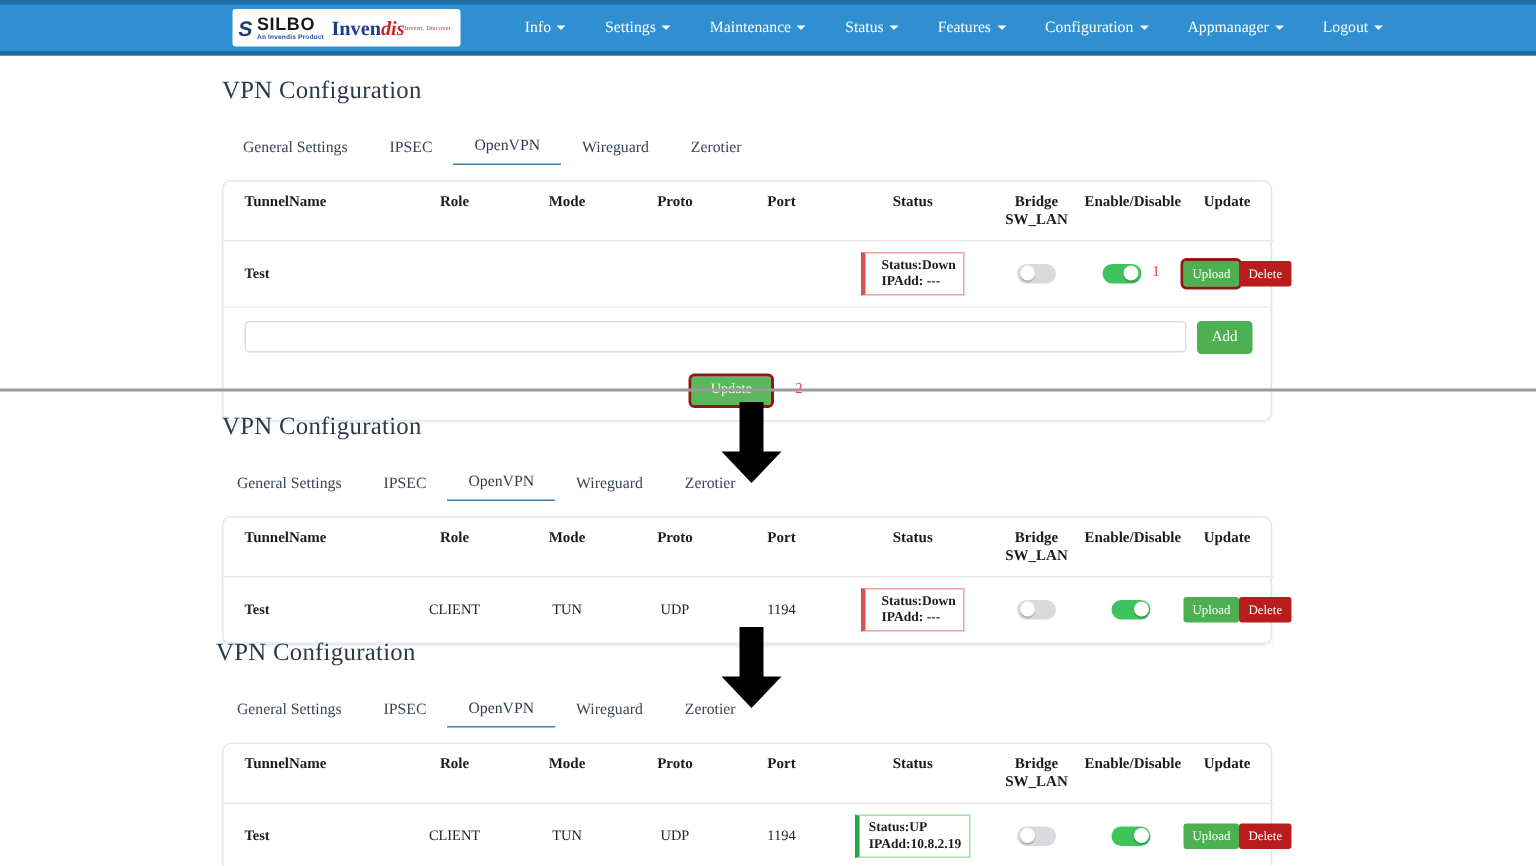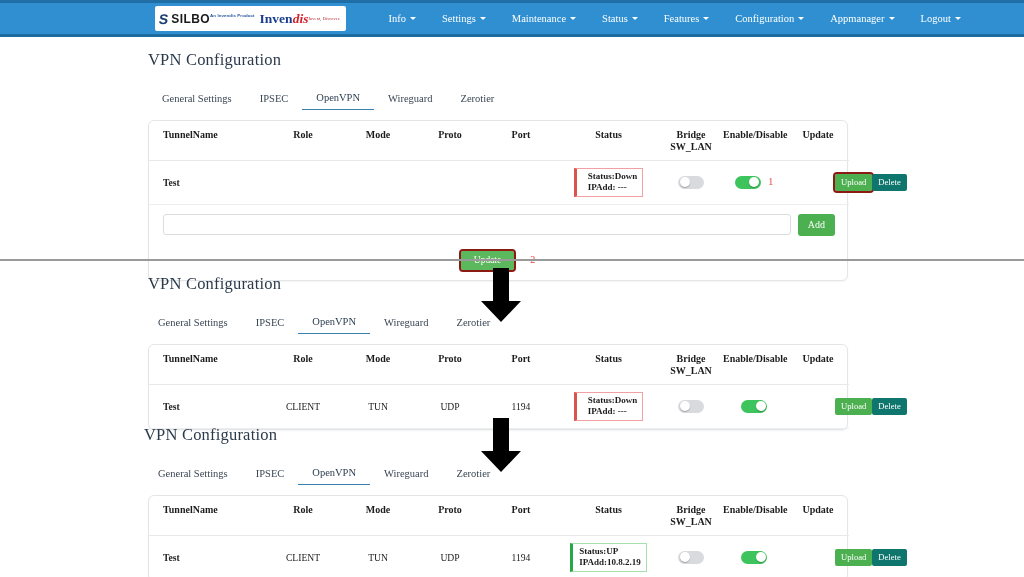--- a/index.html
+++ b/index.html
@@ -28,21 +28,21 @@
     padding: 1px 5px 1px 4px;
     gap: 5px;
   }
   .brand-left { display: flex; align-items: center; gap: 3px; }
   .silbo-mark {
     font-family: "Liberation Sans", sans-serif;
     font-size: 14px; font-weight: bold; color: #1b3e6f;
     line-height: 1;
     transform: skewX(-8deg);
   }
-  .silbo-txt { display: flex; flex-direction: row; line-height: 1; }
+  .silbo-txt { display: flex; flex-direction: column; line-height: 1; }
   .silbo-name {
     font-family: "Liberation Sans", sans-serif;
     font-size: 12px; font-weight: bold; letter-spacing: .4px; color: #1a1a1a;
   }
   .silbo-sub {
     font-family: "Liberation Sans", sans-serif;
     font-size: 4.4px; font-weight: bold; color: #2255a0; letter-spacing: .1px;
     margin-top: 1px;
   }
   .inv-txt { display: flex; flex-direction: row; line-height: 1; align-items:center; }
@@ -141,22 +141,22 @@
   .toggle.on .knob { right: 1.5px; }
 
   
   .btn {
     font-family: "Liberation Serif", "DejaVu Serif", serif;
     font-size: 8.6px; color: #ffffff;
     border: none; border-radius: 2px;
     padding: 4px 6px; cursor: pointer;
     display: inline-block; line-height: 1;
   }
-  .btn-upload { background: #4cb050; margin-left: 46px; }
-  .btn-delete { background: #0f766e; }
+  .btn-upload { background: #4cb050; }
+  .btn-delete { background: #b91c1c; }
   .btn-add { background: #4cb050; font-size: 10px; padding: 6px 10px; border-radius:3px; }
   .btn-update { background: #5cb85c; font-size: 9.5px; padding: 5px 13px; border-radius: 2px; }
   .btn-group { display: inline-flex; }
   .hl { outline: 2px solid #8c1a12; outline-offset: 0px; }
 
   .annot {
     color: #e8443a; font-family: "Liberation Serif", serif;
     font-size: 10px; display: inline-block;
   }
 

